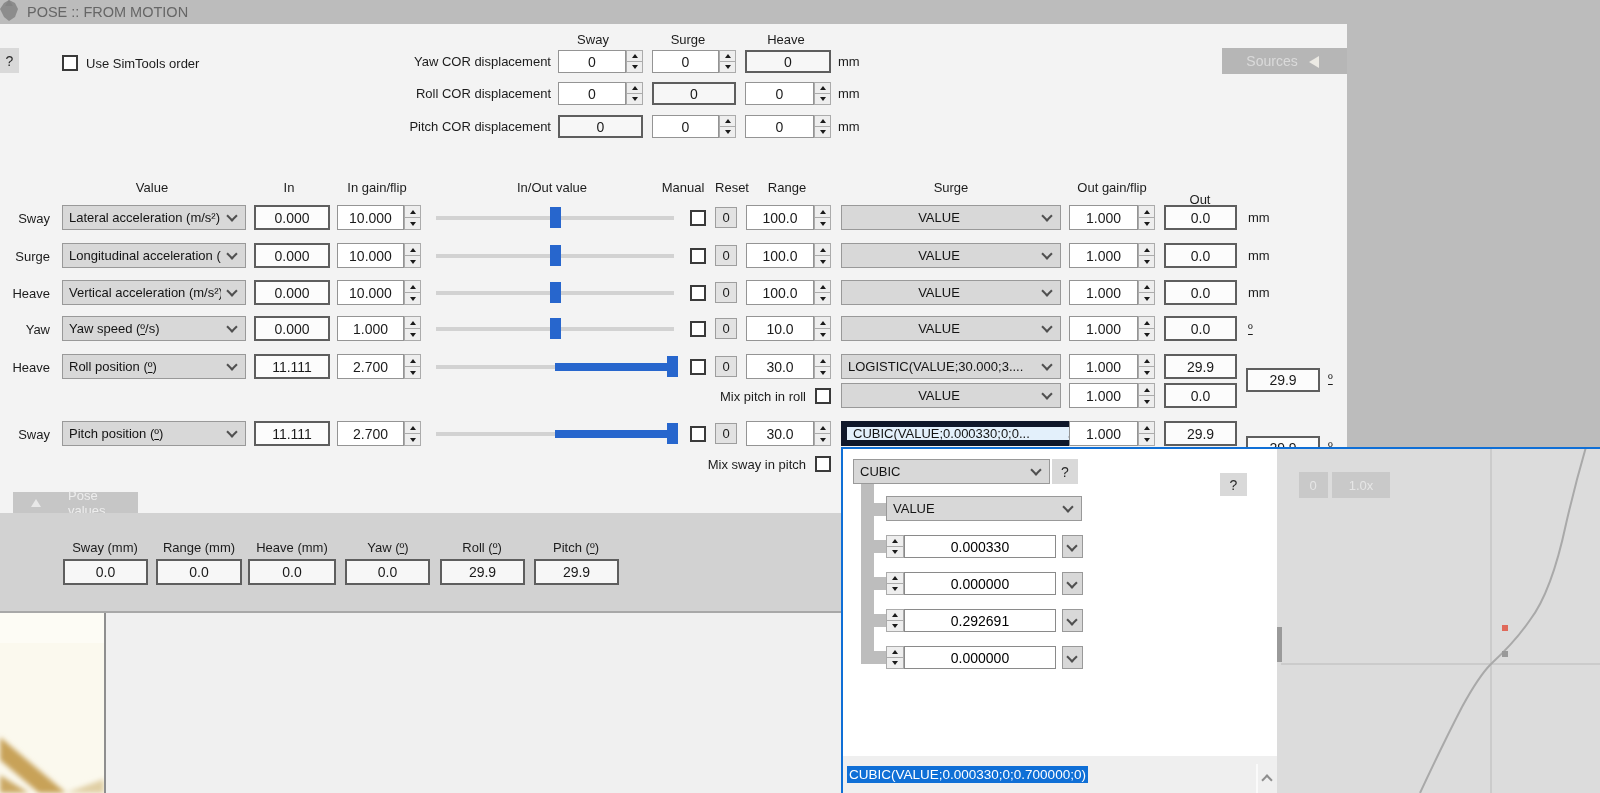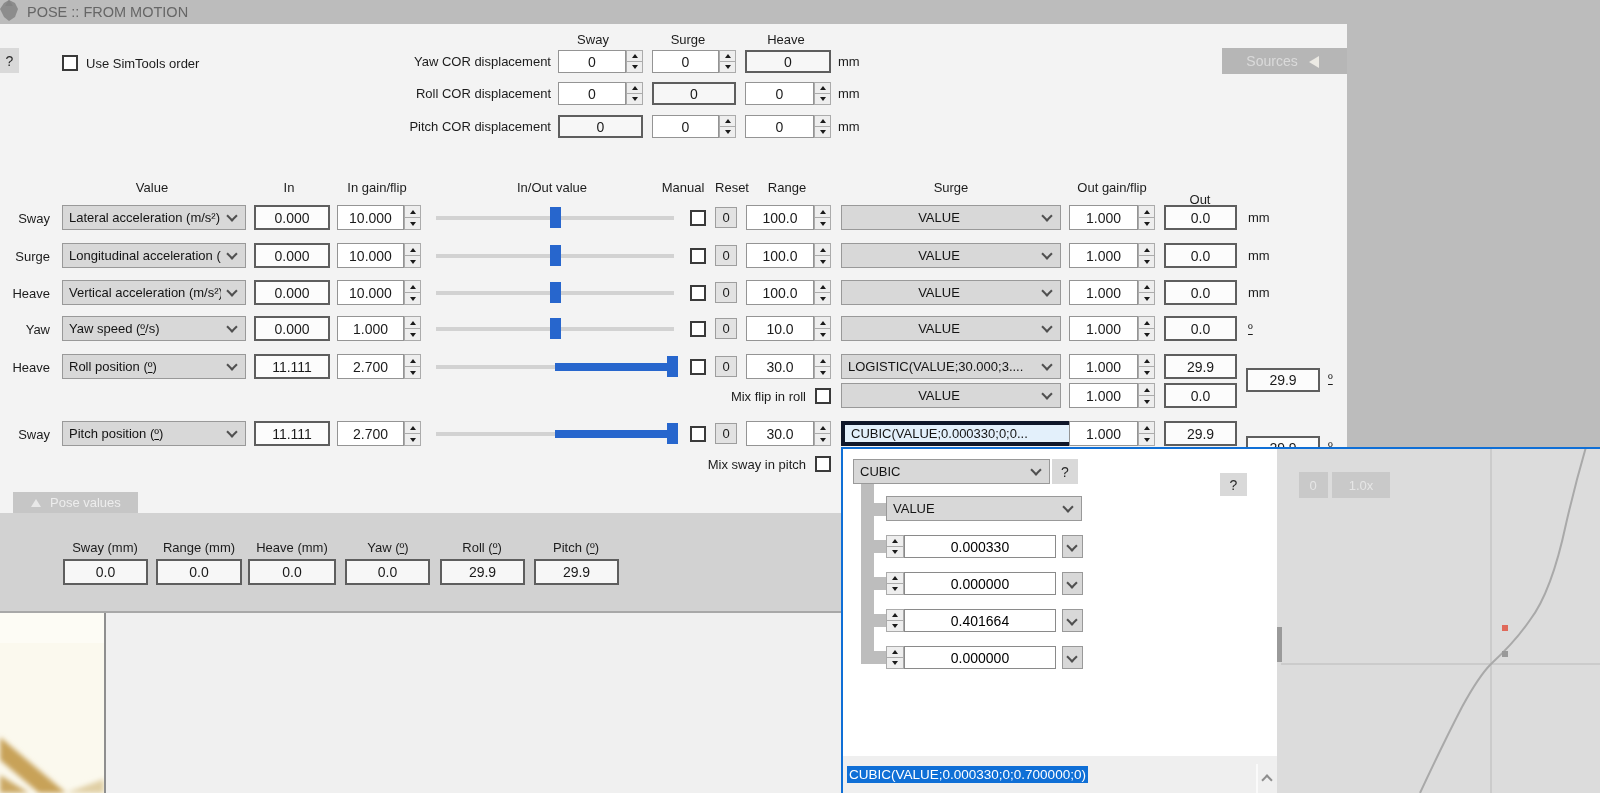--- a/index.html
+++ b/index.html
@@ -402,37 +402,37 @@
     <div class="sf" style="width:68px;font-size:14px">30.0</div>
     <div class="sb">
       <div class="sbtn">
         <div class="tup"></div>
       </div>
       <div class="sbtn">
         <div class="tdn"></div>
       </div>
     </div>
   </div>
-<div class="abs dd" style="left:841px;top:421px;width:252px;height:25px;background:#e3f0fb;border:4px solid #0f172a">
+<div class="abs dd" style="left:841px;top:421px;width:252px;height:25px;background:#e3f0fb;border:6px solid #0f172a">
     <div style="padding-left:6px;width:194px;display:flex;justify-content:flex-start;overflow:hidden;white-space:nowrap;font-size:13px">CUBIC(VALUE;0.000330;0;0...</div>
     <div class="chev" style="right:9px;top:6px"></div>
   </div>
 <div class="abs spin" style="left:1069px;top:421px;width:86px;height:25px">
     <div class="sf" style="width:69px;font-size:14px">1.000</div>
     <div class="sb">
       <div class="sbtn">
         <div class="tup"></div>
       </div>
       <div class="sbtn">
         <div class="tdn"></div>
       </div>
     </div>
   </div>
 <div class="abs db" style="left:1164px;top:421px;width:73px;height:25px">29.9</div>
-<div class="abs lbl" style="left:600px;top:389px;width:206px;text-align:right">Mix flip in roll</div>
+<div class="abs lbl" style="left:600px;top:389px;width:206px;text-align:right">Mix pitch in roll</div>
 <div class="abs cb" style="left:815px;top:388px;width:16px;height:16px"></div>
 <div class="abs dd" style="left:841px;top:383px;width:220px;height:25px">
     <div style="width:194px;display:flex;justify-content:center;overflow:hidden;white-space:nowrap;font-size:13px">VALUE</div>
     <div class="chev" style="right:9px;top:6px"></div>
   </div>
 <div class="abs spin" style="left:1069px;top:383px;width:86px;height:25px">
     <div class="sf" style="width:69px;font-size:14px">1.000</div>
     <div class="sb">
       <div class="sbtn">
         <div class="tup"></div>
@@ -444,21 +444,21 @@
   </div>
 <div class="abs db" style="left:1164px;top:383px;width:73px;height:25px">0.0</div>
 <div class="abs lbl" style="left:600px;top:457px;width:206px;text-align:right">Mix sway in pitch</div>
 <div class="abs cb" style="left:815px;top:456px;width:16px;height:16px"></div>
 <div class="abs db" style="left:1246px;top:368px;width:74px;height:24px">29.9</div>
 <div class="abs lbl" style="left:1328px;top:371px"><span class="dg">º</span></div>
 <div class="abs db" style="left:1246px;top:436px;width:74px;height:24px">29.9</div>
 <div class="abs lbl" style="left:1328px;top:439px"><span class="dg">º</span></div>
 <div class="abs" style="left:13px;top:492px;width:125px;height:21px;background:#c6c6c6;color:#ededed;font-size:13px;display:flex;align-items:center">
     <div style="margin-left:18px;width:0;height:0;border-left:5px solid transparent;border-right:5px solid transparent;border-bottom:8px solid #e8e8e8"></div>
-    <div style="margin-left:9px">Pose values</div>
+    <div style="margin-left:27px">Pose values</div>
   </div>
 <div class="abs" style="left:0;top:513px;width:1347px;height:100px;background:#d2d2d2;border-bottom:2px solid #a8a8a8"></div>
 <div class="abs hdr" style="left:45px;top:540px;width:120px">Sway (mm)</div>
 <div class="abs db" style="left:63px;top:559px;width:85px;height:26px;background:#f7f7f7">0.0</div>
 <div class="abs hdr" style="left:139px;top:540px;width:120px">Range (mm)</div>
 <div class="abs db" style="left:156px;top:559px;width:86px;height:26px;background:#f7f7f7">0.0</div>
 <div class="abs hdr" style="left:232px;top:540px;width:120px">Heave (mm)</div>
 <div class="abs db" style="left:248px;top:559px;width:88px;height:26px;background:#f7f7f7">0.0</div>
 <div class="abs hdr" style="left:328px;top:540px;width:120px">Yaw (<span class="dg">º</span>)</div>
 <div class="abs db" style="left:345px;top:559px;width:85px;height:26px;background:#f7f7f7">0.0</div>
@@ -540,21 +540,21 @@
     <div class="chev" style="left:5px;top:6px"></div>
   </div>
 <div class="abs sb" style="left:886px;top:609px;width:18px;height:23px;display:flex;flex-direction:column">
     <div class="sbtn">
       <div class="tup" style="border-left-width:3px;border-right-width:3px;border-bottom-width:4px"></div>
     </div>
     <div class="sbtn">
       <div class="tdn" style="border-left-width:3px;border-right-width:3px;border-top-width:4px"></div>
     </div>
   </div>
-<div class="abs" style="left:904px;top:609px;width:152px;height:23px;background:#fff;border:1px solid #8a8a8a;font-size:14px;display:flex;align-items:center;justify-content:center">0.401664</div>
+<div class="abs" style="left:904px;top:609px;width:152px;height:23px;background:#fff;border:1px solid #8a8a8a;font-size:14px;display:flex;align-items:center;justify-content:center">0.292691</div>
 <div class="abs" style="left:1062px;top:609px;width:21px;height:23px;background:#d8d8d8;border:1px solid #999">
     <div class="chev" style="left:5px;top:6px"></div>
   </div>
 <div class="abs sb" style="left:886px;top:646px;width:18px;height:23px;display:flex;flex-direction:column">
     <div class="sbtn">
       <div class="tup" style="border-left-width:3px;border-right-width:3px;border-bottom-width:4px"></div>
     </div>
     <div class="sbtn">
       <div class="tdn" style="border-left-width:3px;border-right-width:3px;border-top-width:4px"></div>
     </div>

